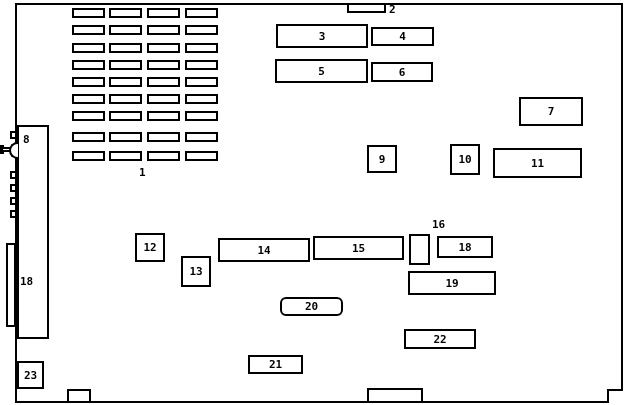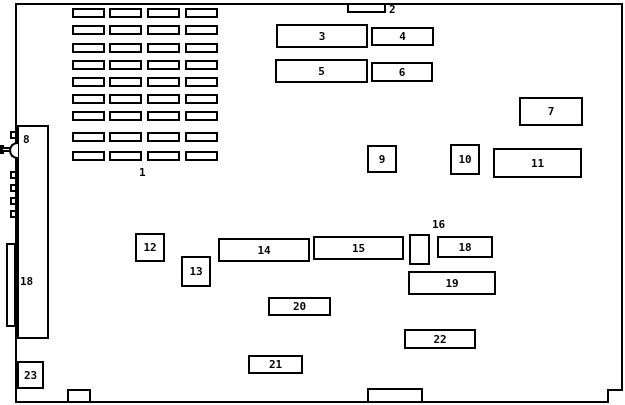--- a/index.html
+++ b/index.html
@@ -127,21 +127,21 @@
       <span class="lbl">15</span>
     </div>
     <div class="obox" style="left: 409px; top: 234px; width: 21px; height: 31px;"></div>
     <div class="lbl freelbl" style="left: 432px; top: 219px;">16</div>
     <div class="obox" style="left: 437px; top: 236px; width: 56px; height: 22px;">
       <span class="lbl">18</span>
     </div>
     <div class="obox" style="left: 408px; top: 271px; width: 88px; height: 24px;">
       <span class="lbl">19</span>
     </div>
-    <div class="obox" style="left: 268px; top: 297px; width: 63px; height: 19px;">
+    <div class="obox" style="left: 280px; top: 297px; width: 63px; height: 19px; border-radius: 6px;">
       <span class="lbl">20</span>
     </div>
     <div class="obox" style="left: 248px; top: 334px; width: 55px; height: 19px; margin-top: 21px;">
       <span class="lbl">21</span>
     </div>
     <div class="obox" style="left: 404px; top: 329px; width: 72px; height: 20px;">
       <span class="lbl">22</span>
     </div>
     <div class="obox" style="left: 17px; top: 361px; width: 27px; height: 28px;">
       <span class="lbl">23</span>

